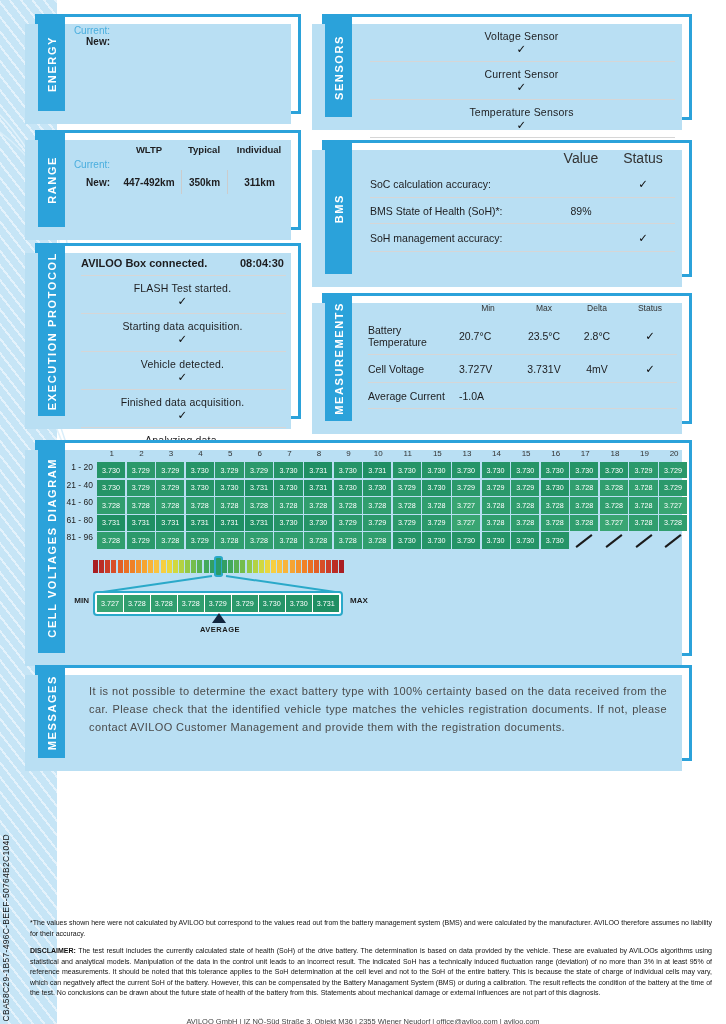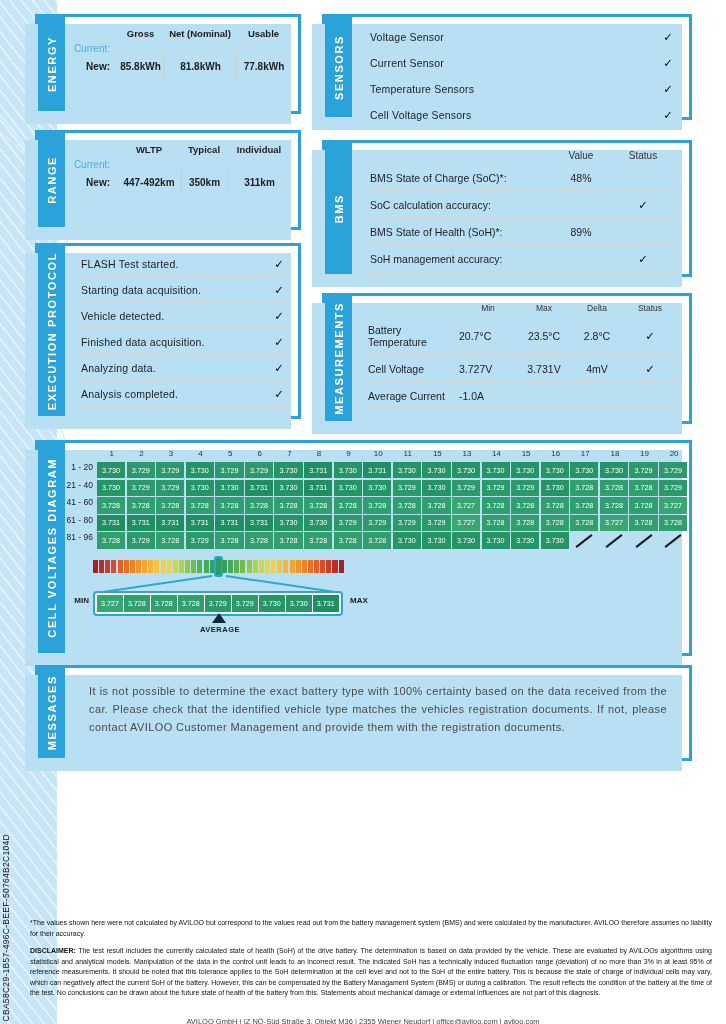--- a/index.html
+++ b/index.html
@@ -55,30 +55,30 @@
   .mt-row .mt-vals .mt-v + .mt-v{border-left:1px solid #ccc;}
   .mt-row.cur{color:var(--curblue);}
   .mt-row.cur .mt-label{color:var(--curblue);}
   .mt-row.cur .mt-vals{border-bottom:1px solid #ccc;}
   .mt-row.newr{color:var(--dark);font-weight:bold;}
   .energy-t .c1{width:47px;} .energy-t .c2{width:72px;} .energy-t .c3{width:55px;}
   .range-t  .c1{width:64px;} .range-t  .c2{width:46px;} .range-t  .c3{width:64px;}
 
   
   .line-row{display:flex;align-items:center;justify-content:space-between;border-bottom:1px solid var(--line);
-    font-size:10.5px;letter-spacing:.2px;padding:6px 2px 5px 0;}
+    font-size:10.5px;letter-spacing:.2px;padding:6px 2px 5px 0;flex-direction:column;}
   .ck{font-weight:bold;font-size:11.5px;color:#111;}
   #sensors-list{padding:7px 14px 0 18px;}
   #exec-list{padding:5px 12px 0 16px;}
   .exec-head{display:flex;align-items:center;justify-content:space-between;font-weight:bold;font-size:11px;
     border-bottom:1px solid var(--line);padding:6px 2px 6px 0;}
 
   
   #bms-body{padding:4px 14px 0 18px;}
-  .bms-head{display:flex;justify-content:flex-end;font-size:10px;color:#333;padding:3px 0 4px;}
+  .bms-head{display:flex;justify-content:flex-end;font-size:14px;color:#333;padding:3px 0 4px;}
   .bms-head .hv{width:60px;text-align:center;}
   .bms-head .hs{width:64px;text-align:center;}
   .bms-row{display:flex;align-items:center;border-bottom:1px solid var(--line);font-size:10.5px;padding:7px 0 6px;}
   .bms-row .ln{flex:1;}
   .bms-row .v{width:60px;text-align:center;}
   .bms-row .s{width:64px;text-align:center;}
 
   
   #meas-body{padding:4px 12px 0 16px;}
   .ms-head{display:flex;justify-content:flex-end;font-size:8.5px;color:#333;padding:3px 0 4px;}
@@ -142,38 +142,25 @@
 <svg class="deco-curves" width="140" height="560" viewBox="0 0 140 560">
   <path d="M-20,120 C40,150 90,230 60,330 C40,410 70,480 130,520" fill="none" stroke="#d9eefa" stroke-width="1.5"></path>
   <path d="M-30,90 C30,130 80,220 52,320 C34,400 62,470 120,515" fill="none" stroke="#e2f2fb" stroke-width="1.5"></path>
 </svg>
 
 <div class="section" id="sec-energy">
   <div class="side-label">
     <span>ENERGY</span>
   </div>
   <div class="content mt energy-t" id="energy-table">
-      <div class="mt-head">
-        <span class="mt-label"></span>
-        <div class="mt-vals">
-          <span class="mt-h c1">Gross</span>
-          <span class="mt-h c2">Net (Nominal)</span>
-          <span class="mt-h c3">Usable</span>
-        </div>
-      </div>
       <div class="mt-row cur">
         <span class="mt-label">Current:</span>
       </div>
       <div class="mt-row newr">
         <span class="mt-label">New:</span>
-        <div class="mt-vals">
-          <span class="mt-v c1">85.8kWh</span>
-          <span class="mt-v c2">81.8kWh</span>
-          <span class="mt-v c3">77.8kWh</span>
-        </div>
       </div>
     </div>
 </div>
 
 <div class="section" id="sec-sensors">
   <div class="side-label">
     <span>SENSORS</span>
   </div>
   <div class="content" id="sensors-list">
       <div class="line-row">
@@ -226,25 +213,20 @@
   <div class="side-label">
     <span>BMS</span>
   </div>
   <div class="content" id="bms-body">
     <div class="bms-head">
       <span class="hv">Value</span>
       <span class="hs">Status</span>
     </div>
     <div id="bms-rows">
         <div class="bms-row">
-          <span class="ln">BMS State of Charge (SoC)*:</span>
-          <span class="v">48%</span>
-          <span class="s ck"></span>
-        </div>
-        <div class="bms-row">
           <span class="ln">SoC calculation accuracy:</span>
           <span class="v"></span>
           <span class="s ck">✓</span>
         </div>
         <div class="bms-row">
           <span class="ln">BMS State of Health (SoH)*:</span>
           <span class="v">89%</span>
           <span class="s ck"></span>
         </div>
         <div class="bms-row">
@@ -254,20 +236,24 @@
         </div>
       </div>
   </div>
 </div>
 
 <div class="section" id="sec-exec">
   <div class="side-label">
     <span>EXECUTION PROTOCOL</span>
   </div>
   <div class="content" id="exec-list">
+    <div class="exec-head">
+      <span>AVILOO Box connected.</span>
+      <span>08:04:30</span>
+    </div>
     <div id="exec-rows">
         <div class="line-row">
           <span class="ln">FLASH Test started.</span>
           <span class="ck">✓</span>
         </div>
         <div class="line-row">
           <span class="ln">Starting data acquisition.</span>
           <span class="ck">✓</span>
         </div>
         <div class="line-row">

